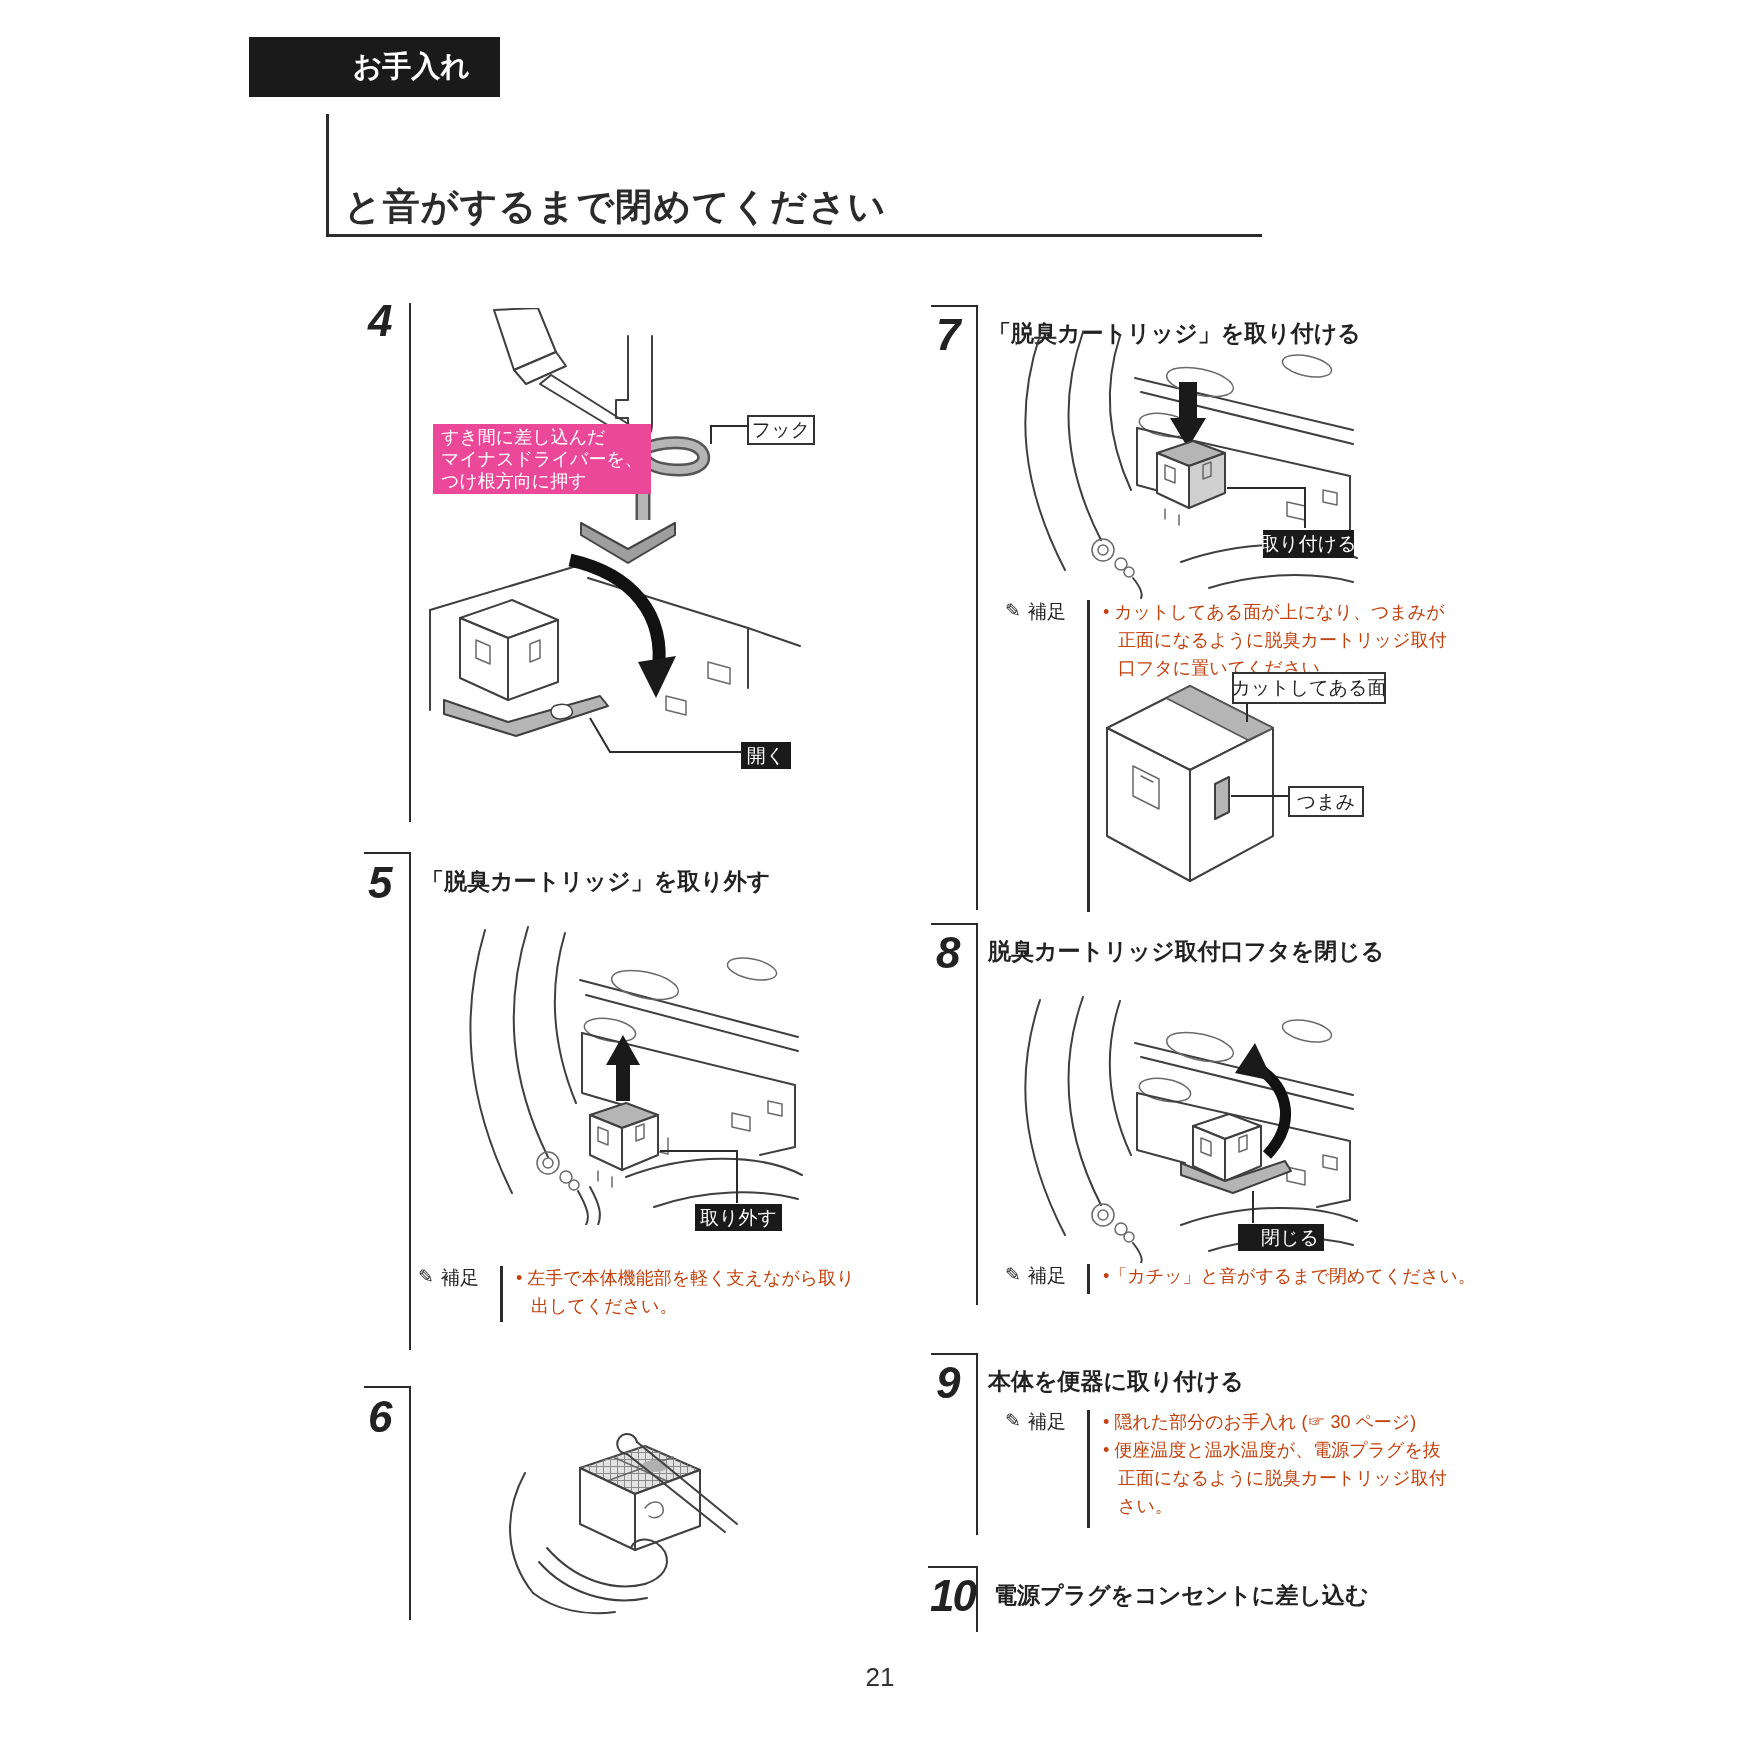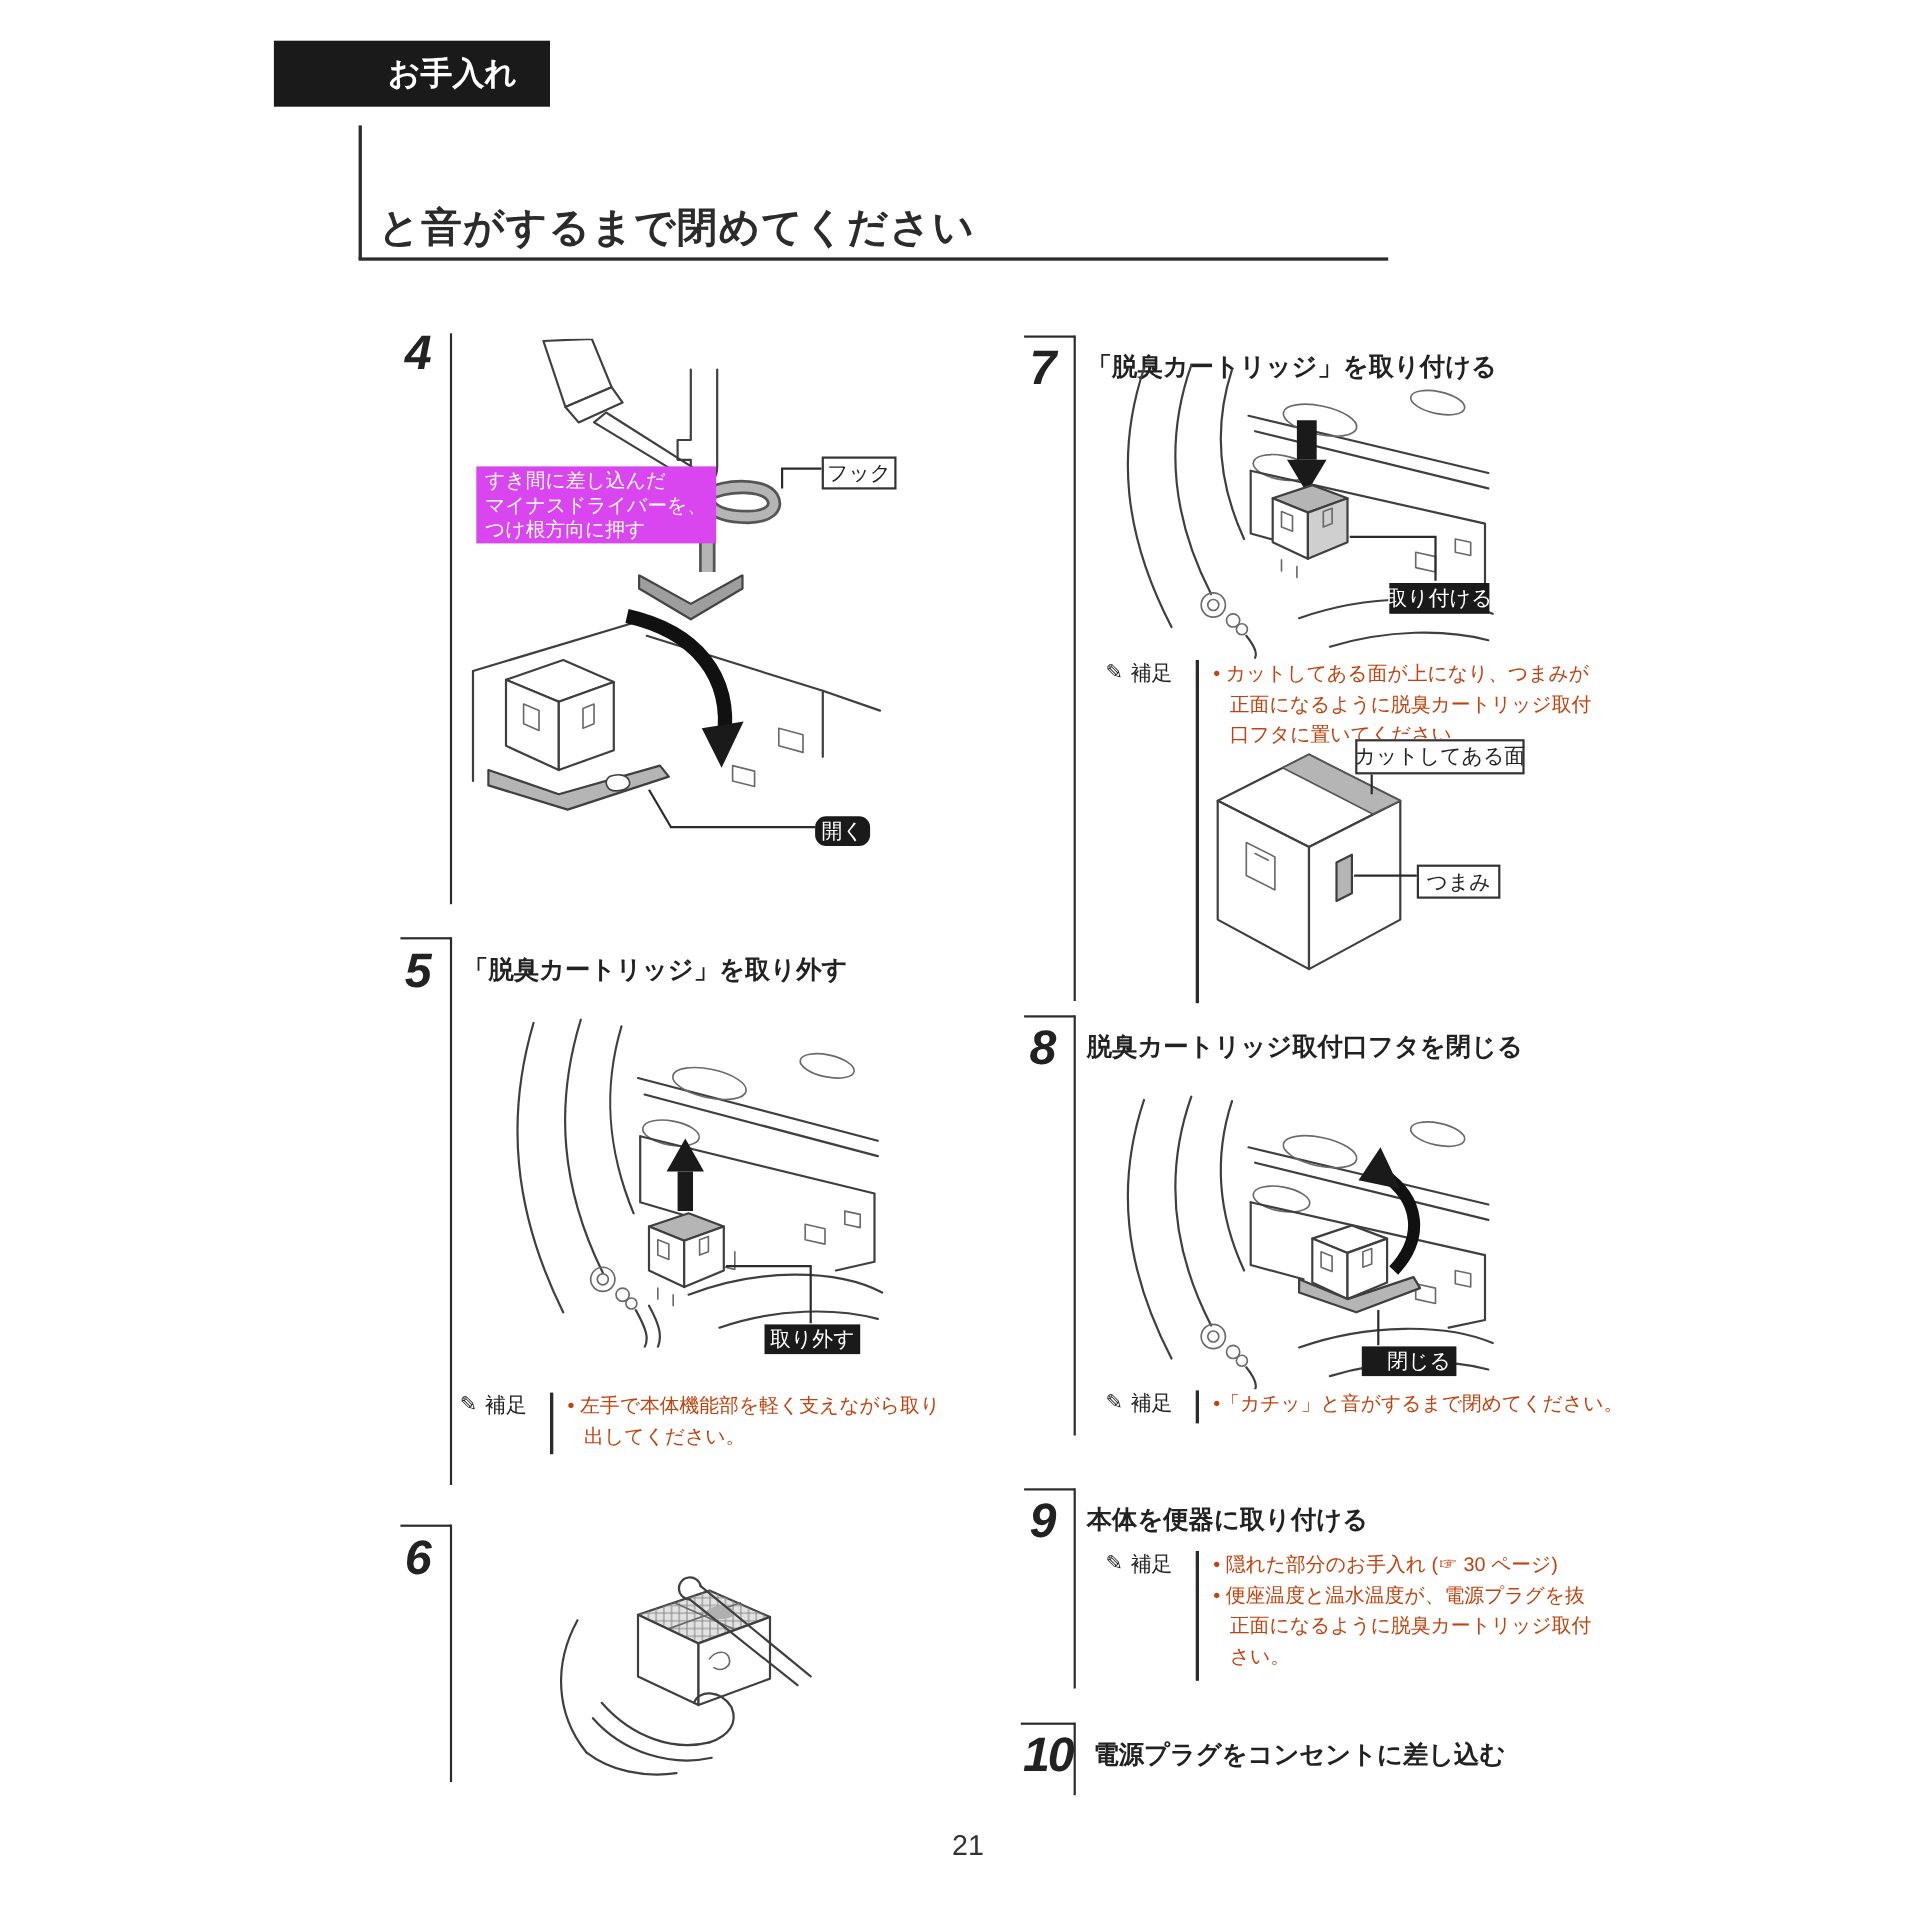--- a/index.html
+++ b/index.html
@@ -26,21 +26,21 @@
   .note-bar { width:3px; background:#2b2b2b; flex:none; margin:2px 13px 0 4px; }
   .note-body { padding-top:0; }
   .nl { white-space:nowrap; font-size:18px; line-height:28px; color:#c2410c; }
   .nl.cont { padding-left:15px; }
 
   
   .tag { position:absolute; background:#1a1a1a; color:#fff; font-size:19px;
          display:flex; align-items:center; justify-content:center; white-space:nowrap; }
   .box-label { position:absolute; background:#fff; border:2px solid #333; color:#222; font-size:19px;
          display:flex; align-items:center; justify-content:center; white-space:nowrap; }
-  .callout { position:absolute; background:#d946ef; color:#fff; font-size:18px;
+  .callout { position:absolute; background:#ec4899; color:#fff; font-size:18px;
          line-height:22px; padding:2px 8px; }
   .callout div { white-space:nowrap; }
 
   .illus { position:absolute; }
   .ln   { stroke:#3f3f3f; stroke-width:2; fill:none; stroke-linecap:round; stroke-linejoin:round; }
   .lnt  { stroke:#6a6a6a; stroke-width:1.5; fill:none; stroke-linecap:round; stroke-linejoin:round; }
   .fillw{ stroke:#3f3f3f; stroke-width:2; fill:#fff; stroke-linejoin:round; }
   .gray { stroke:#3f3f3f; stroke-width:2; fill:#b5b5b5; stroke-linejoin:round; }
   .gray2{ stroke:#3f3f3f; stroke-width:2; fill:#cfcfcf; stroke-linejoin:round; }
   .dark { fill:#1a1a1a; stroke:none; }
@@ -108,21 +108,21 @@
     <path class="fillw" d="M52,68 V128 L100,150 V88 Z"></path>
     <path class="fillw" d="M150,70 V132 L100,150 V88 Z"></path>
     <path class="lnt" d="M68,90 l14,6 v18 l-14,-6 z"></path>
     <path class="lnt" d="M122,94 l10,-4 v18 l-10,4 z"></path>
 
     <polygon class="gray" points="36,150 100,172 192,146 200,156 108,186 36,164"></polygon>
     <path class="fillw" d="M146,156 c8,-3 16,-2 18,4 c2,5 -4,9 -12,9 c-8,0 -12,-8 -6,-13 z" style="stroke-width:1.5"></path>
 
     <path class="lead" d="M182,168 L202,202 H333"></path>
   </svg>
-  <div class="tag" style="left:741px; top:742px; width:50px; height:27px;border-radius:10px;">開く</div>
+  <div class="tag" style="left:741px; top:742px; width:50px; height:27px;">開く</div>
 
   <div class="steprule" style="left:364px; top:852px; width:46px;"></div>
   <div class="stepnum" style="left:368px; top:858px;">5</div>
   <div class="stepv" style="left:409px; top:852px; height:498px;"></div>
   <div class="steptitle" style="left:421px; top:866px;">「脱臭カートリッジ」を取り外す</div>
 
   <svg class="illus" style="left:430px; top:925px;" width="375" height="300" viewBox="0 0 375 300">
 
     <path class="ln" d="M55,5 C30,90 36,175 82,268"></path>
     <path class="ln" d="M98,2 C74,80 80,155 118,232"></path>

